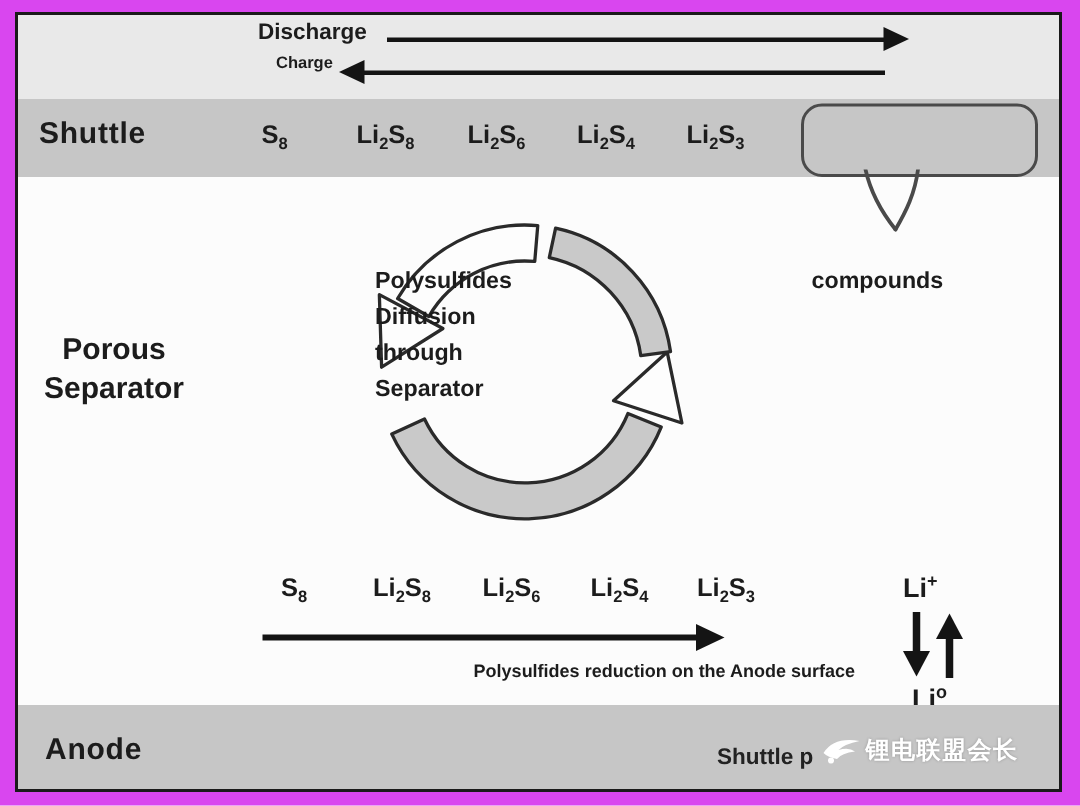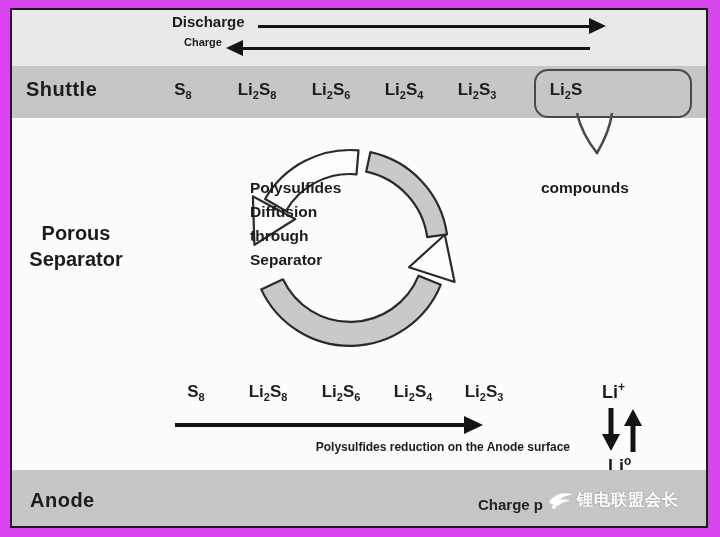--- a/index.html
+++ b/index.html
@@ -81,21 +81,20 @@
 
   <div class="band cathode-band"></div>
   <div class="lbl electrode-label" style="left:26px; top:78px;">Shuttle</div>
   <div class="insoluble-box"></div>
   <div id="cath-species" class="species-row" style="top:80px;">
       <span class="sp">S<sub>8</sub></span>
       <span class="sp">Li<sub>2</sub>S<sub>8</sub></span>
       <span class="sp">Li<sub>2</sub>S<sub>6</sub></span>
       <span class="sp">Li<sub>2</sub>S<sub>4</sub></span>
       <span class="sp">Li<sub>2</sub>S<sub>3</sub></span>
-      <span class="sp">Li<sub>2</sub>S</span>
     </div>
 
   <svg class="callout-svg" width="50" height="44" viewBox="0 0 50 44">
     <path d="M7 0 C 11 18, 19 30, 27 40" fill="none" stroke="#4a4a4a" stroke-width="2.5" stroke-linecap="round"></path>
     <path d="M42 0 C 40 16, 34 28, 27 40" fill="none" stroke="#4a4a4a" stroke-width="2.5" stroke-linecap="round"></path>
   </svg>
   <div class="insoluble-note block-lines">
       <div>compounds</div>
     </div>
 
@@ -139,21 +138,21 @@
   <svg class="li-arrows" width="50" height="50" viewBox="0 0 50 50">
     <line x1="13" y1="3" x2="13" y2="31" stroke="#141414" stroke-width="5"></line>
     <polygon points="4,29 22,29 13,46" fill="#141414"></polygon>
     <line x1="35" y1="47" x2="35" y2="19" stroke="#141414" stroke-width="5"></line>
     <polygon points="26,21 44,21 35,4" fill="#141414"></polygon>
   </svg>
   <div class="li-metal">Li<sup>o</sup></div>
 
   <div class="band anode-band"></div>
   <div class="lbl electrode-label" style="left:30px; top:489px;">Anode</div>
-  <div class="anode-partial">Charge p</div>
+  <div class="anode-partial">Shuttle p</div>
   <div class="watermark">
     <svg width="26" height="22" viewBox="0 0 26 22">
       <path d="M1 13 Q8 2 25 5 Q15 7 11 11 Q18 9 22 12 Q13 13 10 17 Q4 16 1 13 Z" fill="#ffffff"></path>
       <circle cx="6" cy="18" r="2" fill="#ffffff"></circle>
     </svg>
     <span class="watermark-text">锂电联盟会长</span>
   </div>
 </div>
 
 </body></html>

